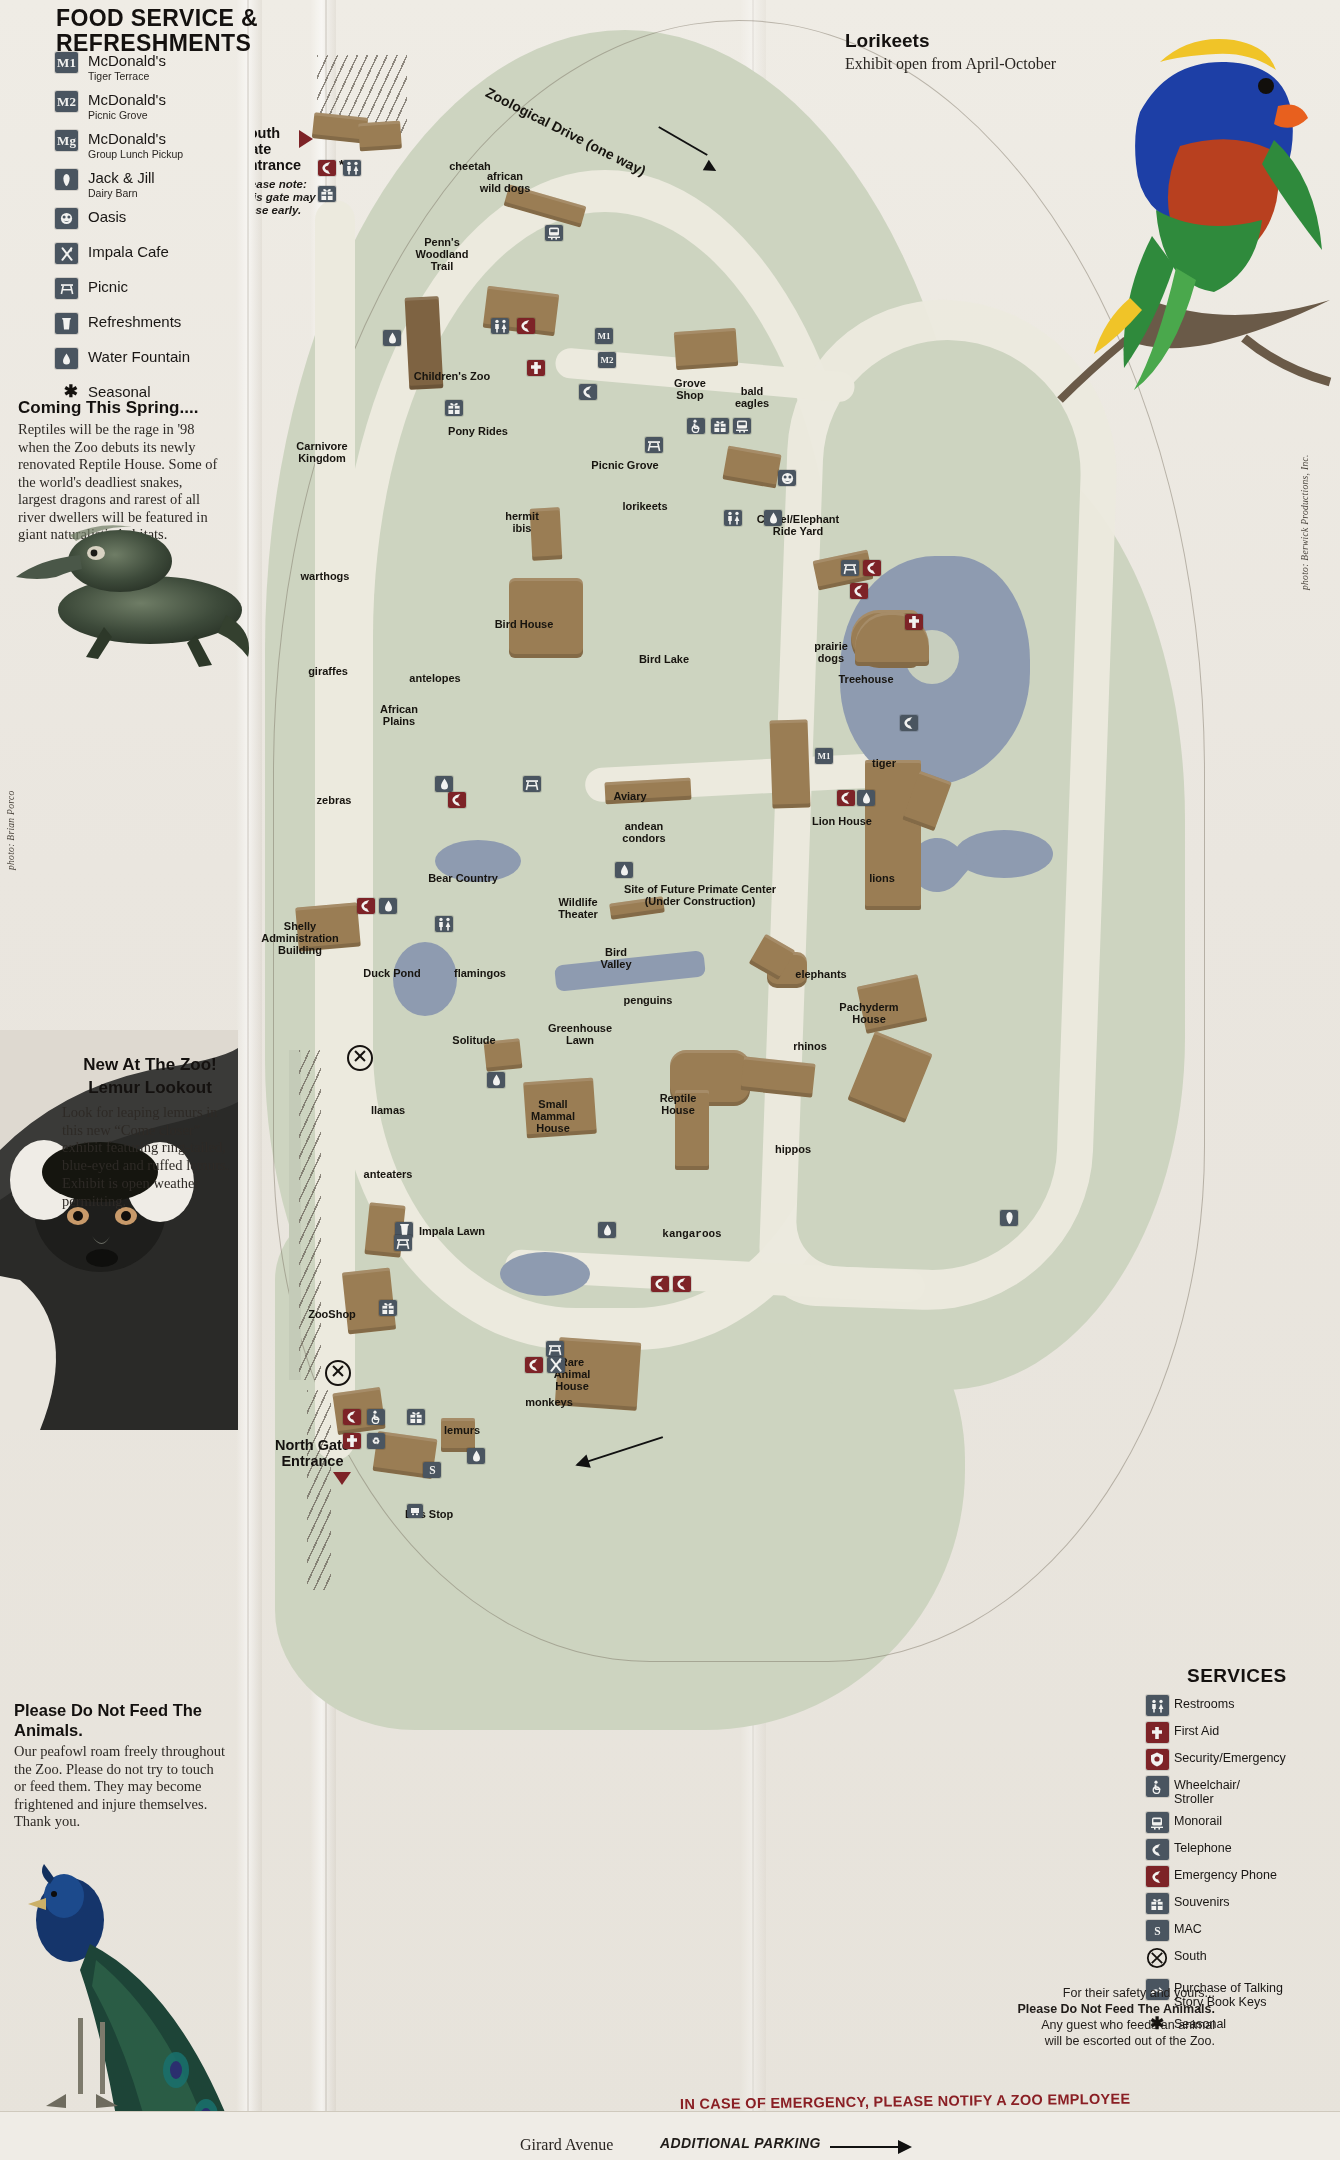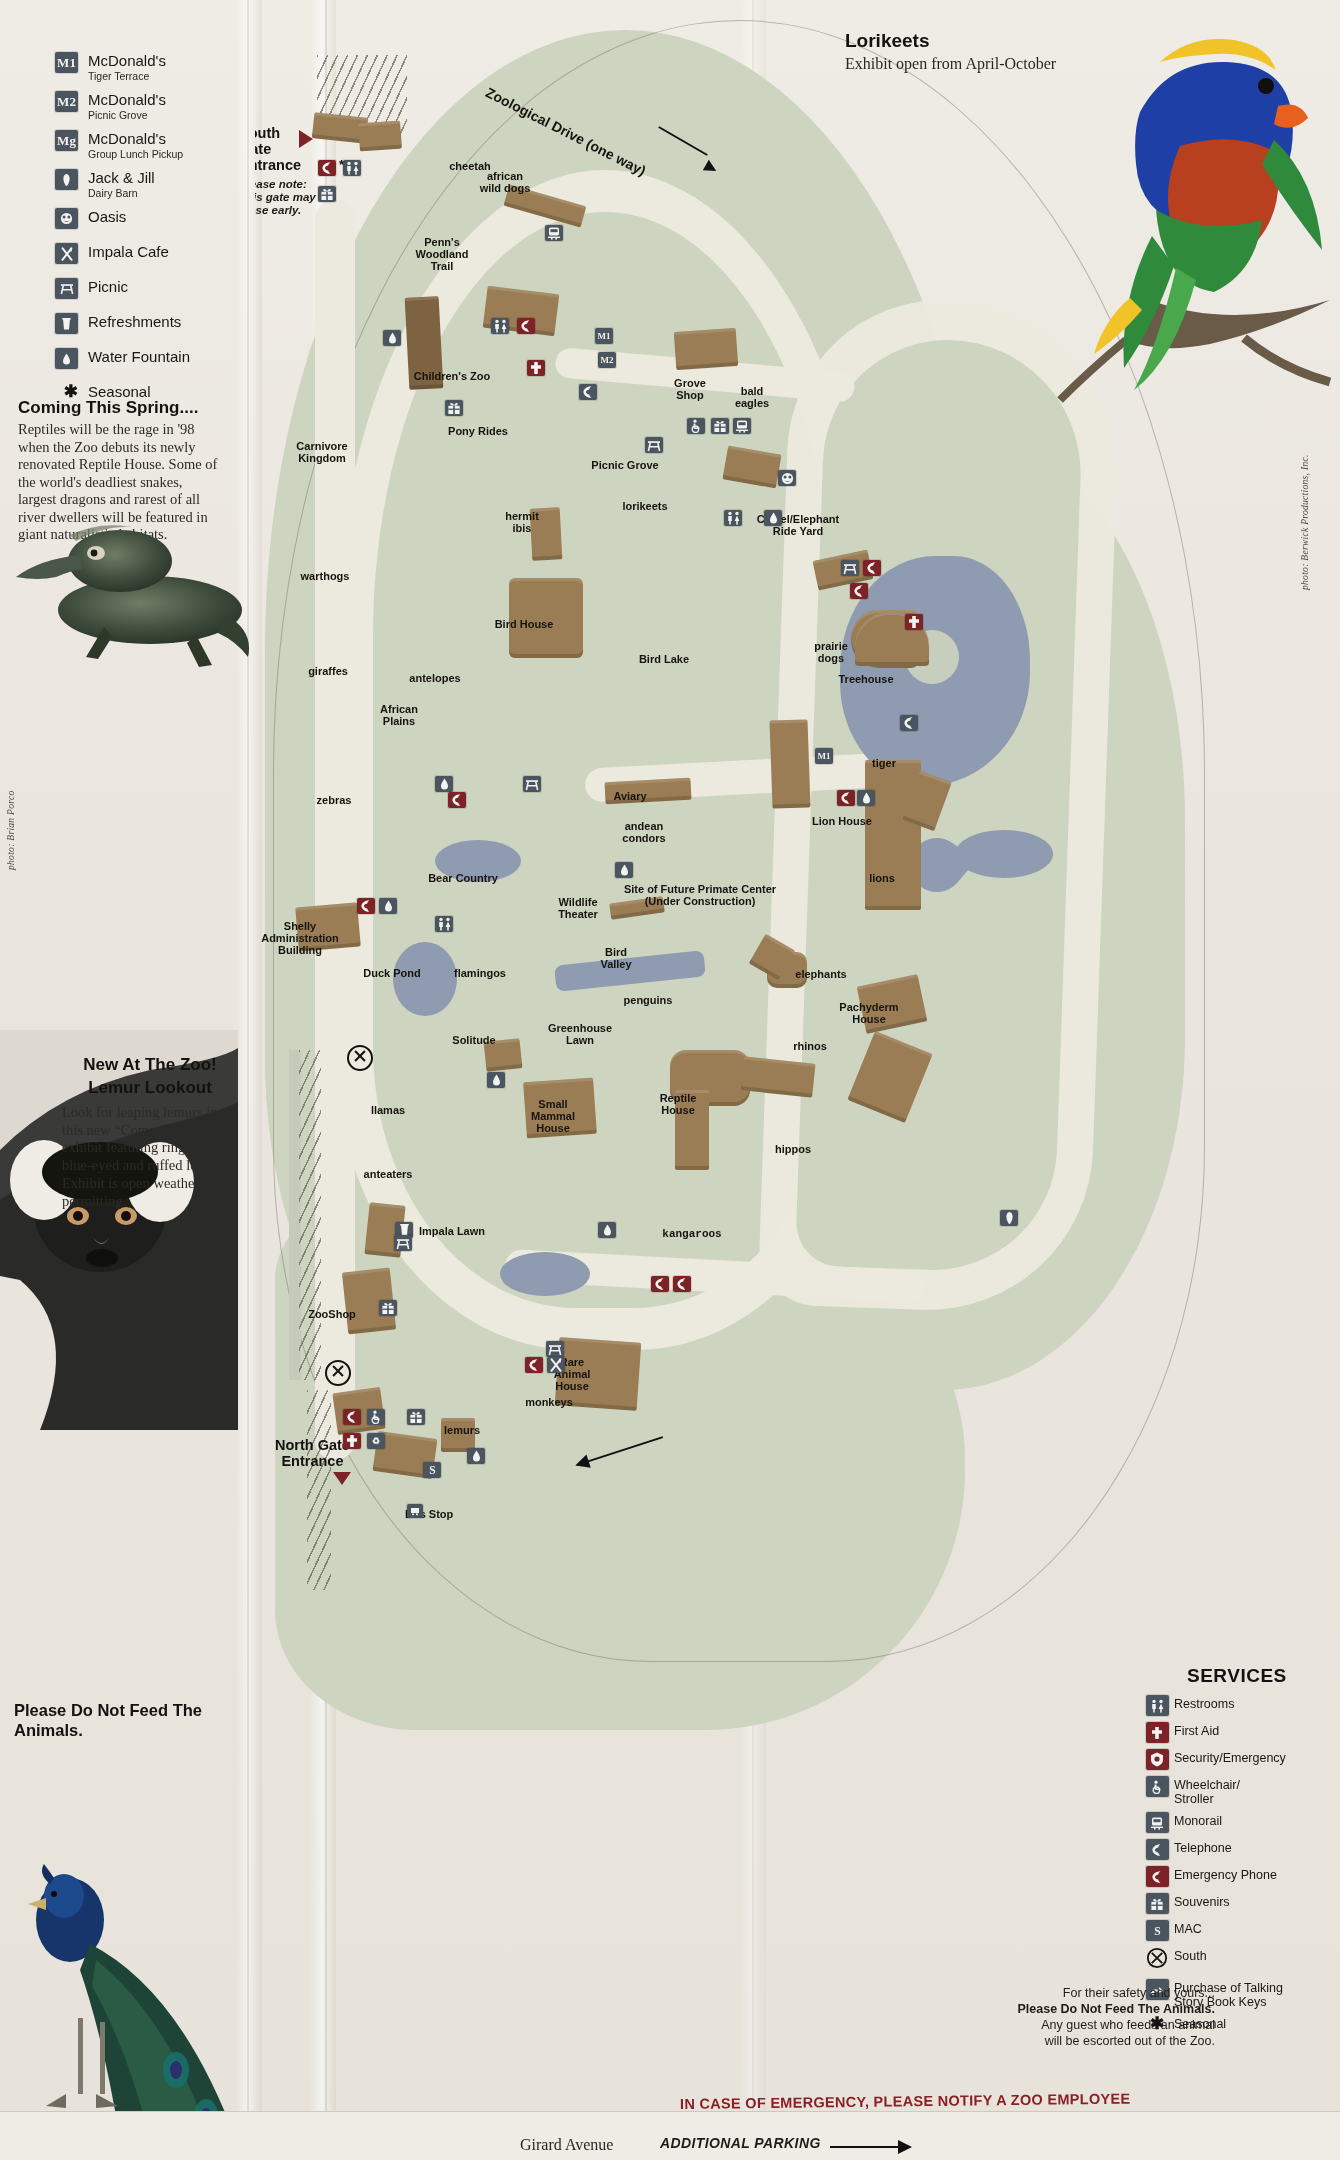--- a/index.html
+++ b/index.html
@@ -708,20 +708,22 @@
               <path d="M5.5 1 C7.6 1 8.6 3.4 8.6 5.6 C8.6 8.6 6.8 13 5.5 13 C4.2 13 2.4 8.6 2.4 5.6 C2.4 3.4 3.4 1 5.5 1z" fill="#f2f2f0"></path>
             </svg>
           </div>
         </div>
       </div>
 
     <div class="arrowL" style="left:320px;top:1450px;"></div>
   </div>
 
   <div class="leftcol">
+    <div class="fs-title">FOOD SERVICE
+&amp; REFRESHMENTS</div>
     <div class="legend" id="food-legend">
         <div class="lrow">
           <div class="ic">
             <div class="tile" style="font-family: &quot;Liberation Serif&quot;, serif; font-size: 13px;">M1</div>
           </div>
           <div class="tx">
             <div class="t1">McDonald's</div>
             <div class="t2">Tiger Terrace</div>
           </div>
         </div>
@@ -882,20 +884,21 @@
 
     <div class="blurb" style="top:1055px;left:62px;width:176px;">
       <div class="bh center">New At The Zoo!</div>
       <div class="bh center" style="margin-bottom:6px;">Lemur Lookout</div>
       <div class="bp">Look for leaping lemurs in this new “Come closer” exhibit featuring ring-tailed, blue-eyed and ruffed lemurs.</div>
       <div class="bp it" style="margin-top:1px;">Exhibit is open weather permitting.</div>
     </div>
 
     <div class="blurb" style="top:1700px;left:14px;width:215px;">
       <div class="bh" style="font-size:16.5px;">Please Do Not Feed The Animals.</div>
+      <div class="bp">Our peafowl roam freely throughout the Zoo. Please do not try to touch or feed them. They may become frightened and injure themselves. Thank you.</div>
     </div>
 
     <div class="photo ph-peacock">
       <svg width="250" height="320" viewBox="0 0 250 320">
         <ellipse cx="70" cy="80" rx="34" ry="42" fill="#15356b"></ellipse>
         <ellipse cx="64" cy="56" rx="20" ry="22" fill="#1c4a8c"></ellipse>
         <path d="M50 44 q-12 -10 -6 -20 q6 8 10 14z" fill="#12305e"></path>
         <path d="M46 58 l-18 6 l18 6z" fill="#cbb068"></path>
         <circle cx="54" cy="54" r="3" fill="#0c0c0c"></circle>
         <path d="M90 104 Q180 150 236 300 L120 300 Q104 200 80 130z" fill="#1d4437"></path>

